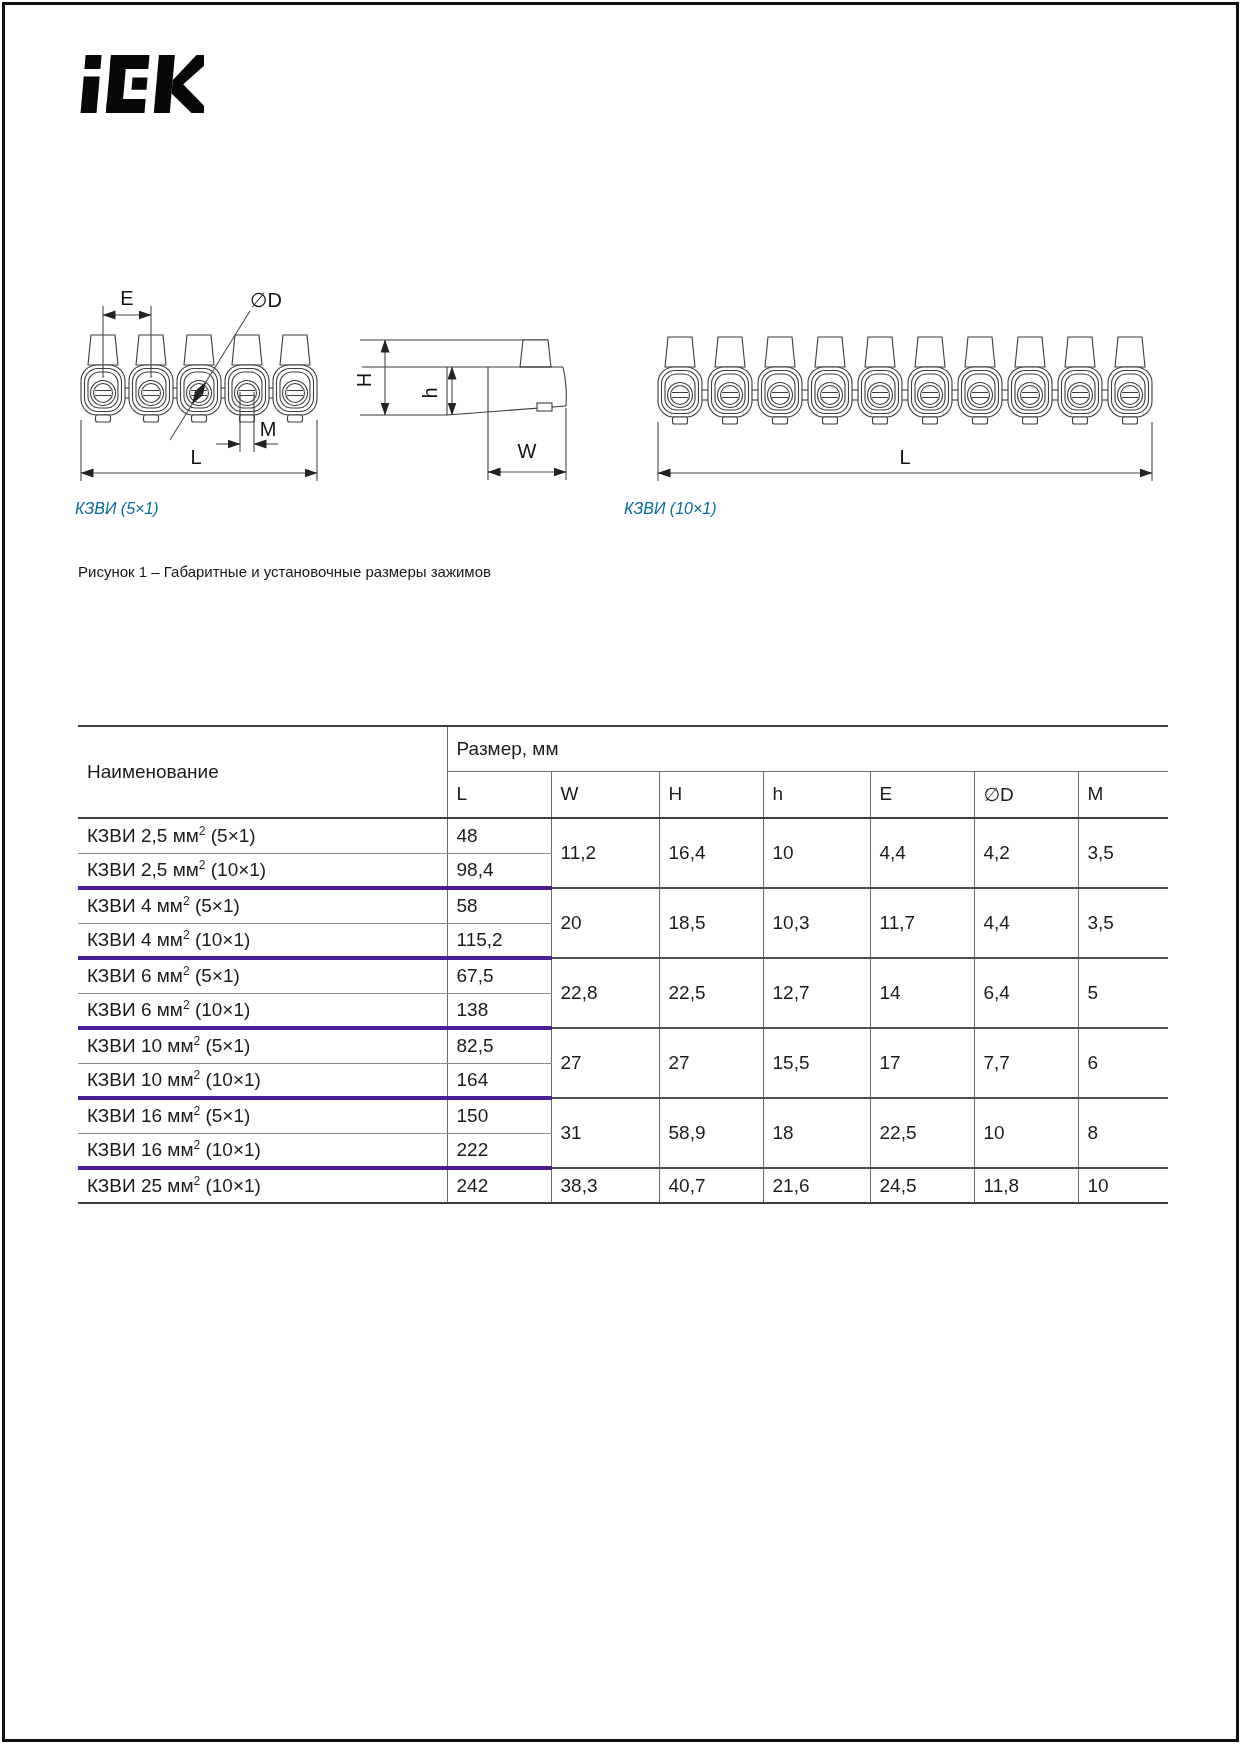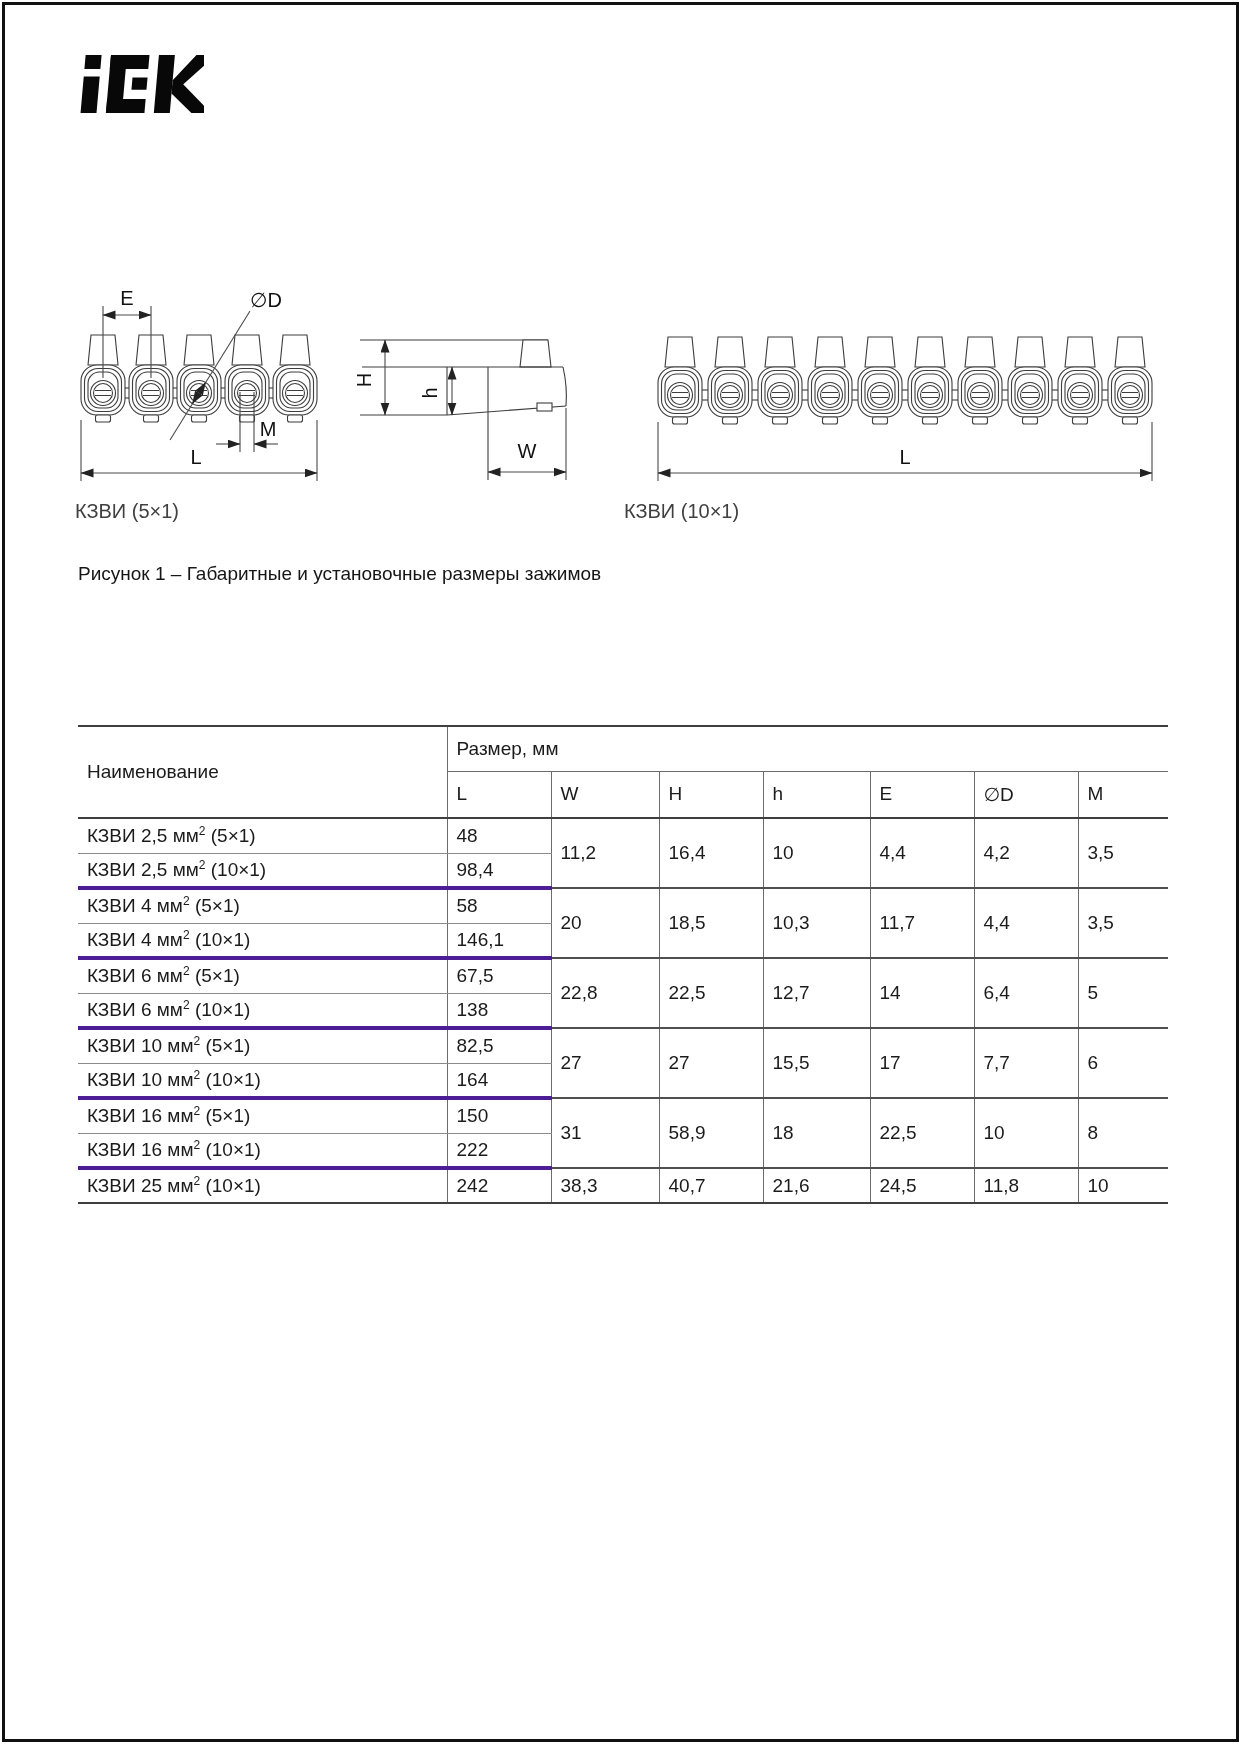--- a/index.html
+++ b/index.html
@@ -4,22 +4,22 @@
 <style>
   html,body{margin:0;padding:0;background:#e8e8e8;}
   .page{
     position:relative;width:1241px;height:1744px;background:#ffffff;
     font-family:"Liberation Sans","DejaVu Sans",sans-serif;color:#1b1b1b;
     margin:0 auto;overflow:hidden;
   }
   .frame{position:absolute;left:2px;top:2px;right:2px;bottom:2px;border:3.5px solid #101010;pointer-events:none;}
   .logo-svg{position:absolute;left:80px;top:54px;}
   .figure-svg{position:absolute;left:60px;top:238px;}
-  .fig-label{position:absolute;font-size:20px;color:#404040;white-space:nowrap;}
-  .fig-caption{position:absolute;font-size:19px;color:#161616;white-space:nowrap;}
+  .fig-label{position:absolute;font-size:16px;color:#0369a1;white-space:nowrap;font-style:italic;}
+  .fig-caption{position:absolute;font-size:15px;color:#161616;white-space:nowrap;}
   .dim{font:20px "Liberation Sans","DejaVu Sans",sans-serif;fill:#111;}
 
   .dim-table{
     position:absolute;left:78px;top:725px;width:1090px;
     border-collapse:collapse;table-layout:fixed;
     font-size:19px;color:#1b1b1b;
   }
   .dim-table td{padding:0 4px 0 9px;vertical-align:middle;text-align:left;font-weight:normal;overflow:hidden;white-space:nowrap;}
   tr.hr1{height:45px;}
   tr.hr2{height:47px;}
@@ -226,21 +226,21 @@
       <td class="c-val sep1">58</td>
       <td rowspan="2" class="c-val gsep">20</td>
       <td rowspan="2" class="c-val gsep">18,5</td>
       <td rowspan="2" class="c-val gsep">10,3</td>
       <td rowspan="2" class="c-val gsep">11,7</td>
       <td rowspan="2" class="c-val gsep">4,4</td>
       <td rowspan="2" class="c-last gsep">3,5</td>
     </tr>
     <tr class="dr">
       <td class="c-name sep2"><span>КЗВИ 4 мм</span><span class="sup">2</span><span> (10×1)</span></td>
-      <td class="c-val sep2">146,1</td>
+      <td class="c-val sep2">115,2</td>
     </tr>
 
     <tr class="dr">
       <td class="c-name sep1"><span>КЗВИ 6 мм</span><span class="sup">2</span><span> (5×1)</span></td>
       <td class="c-val sep1">67,5</td>
       <td rowspan="2" class="c-val gsep">22,8</td>
       <td rowspan="2" class="c-val gsep">22,5</td>
       <td rowspan="2" class="c-val gsep">12,7</td>
       <td rowspan="2" class="c-val gsep">14</td>
       <td rowspan="2" class="c-val gsep">6,4</td>

